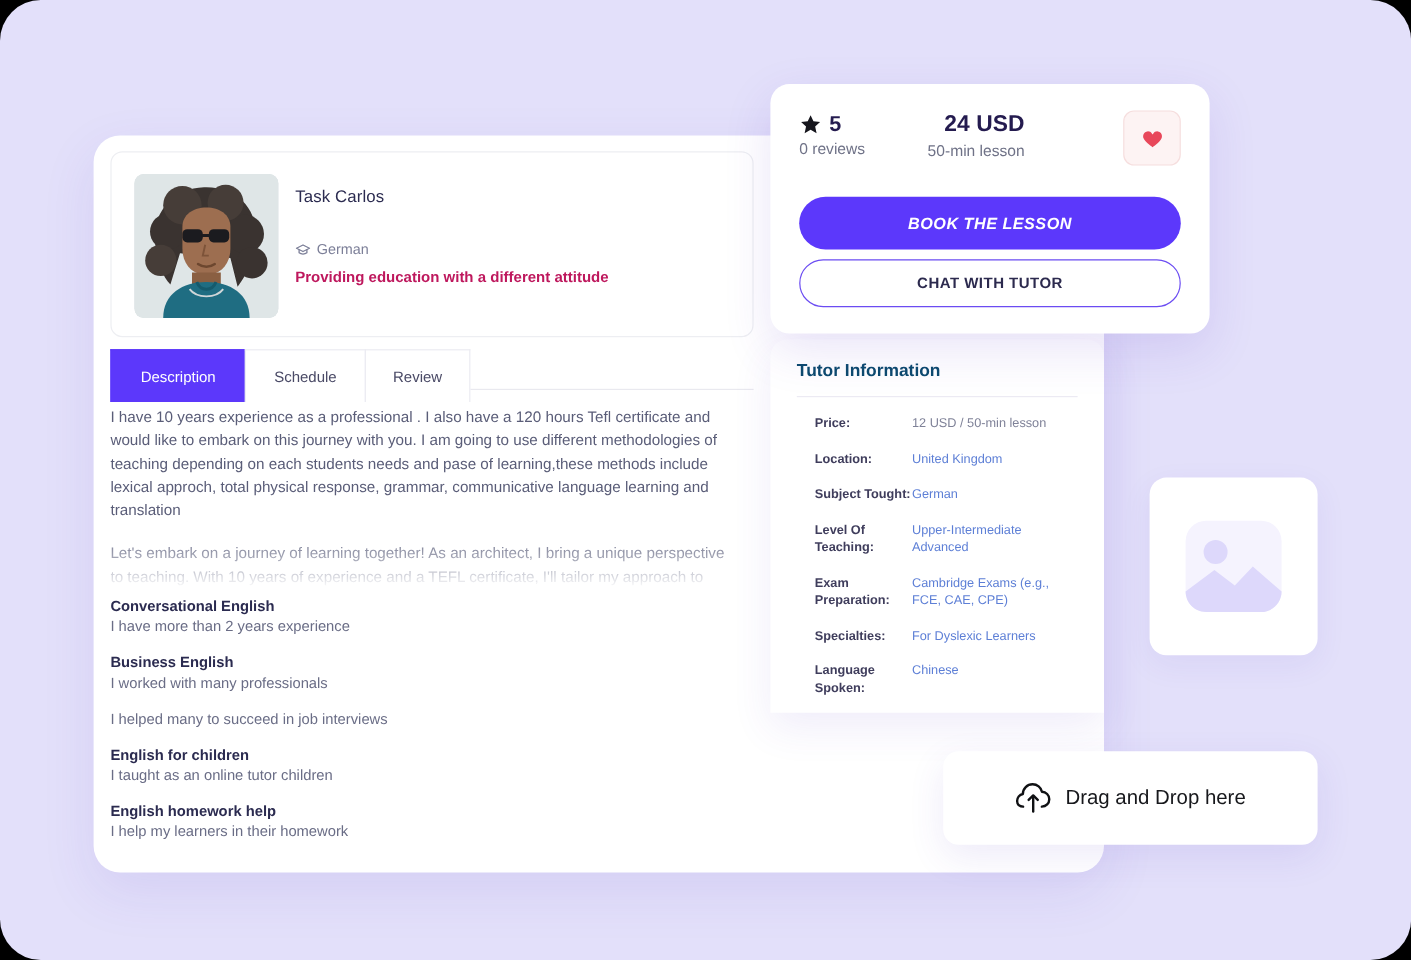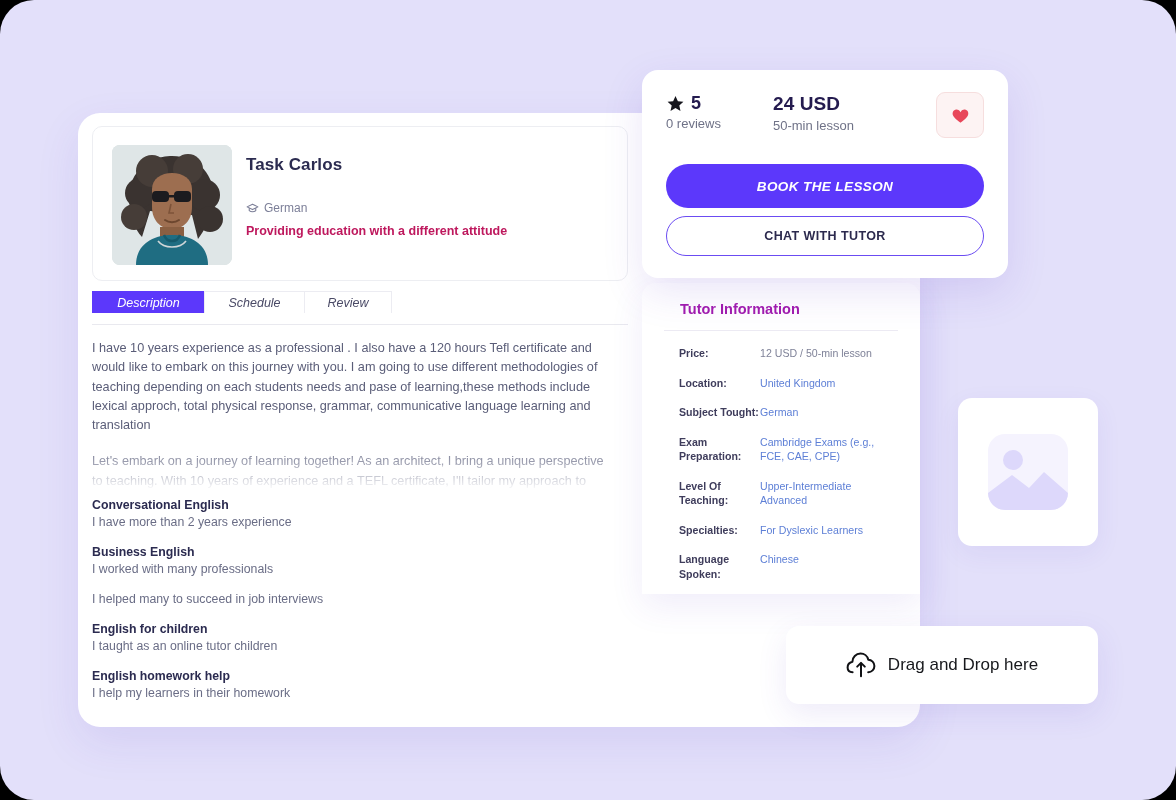--- a/index.html
+++ b/index.html
@@ -49,22 +49,22 @@
     width: 120px; height: 120px;
     border-radius: 8px;
     overflow: hidden;
     background: #d5dde0;
   }
   #avatar svg { display:block; width:120px; height:120px; }
 
   #tutor-name {
     position: absolute;
     left: 153px; top: 28px;
-    font-size: 17px;
-    font-weight: 700;
+    font-size: 14px;
+    font-weight: 400;
     color: #2b2b50;
     letter-spacing: .1px;
   }
   #tutor-tagline {
     position: absolute;
     left: 153px; top: 53px;
     font-size: 12.5px;
     font-weight: 700;
     color: #be185d;
     white-space: nowrap;
@@ -84,31 +84,30 @@
   
   #tabs {
     position: absolute;
     left: 14px; top: 178px;
     width: 536px;
     height: 34px;
     display: flex;
     border-bottom: 1px solid #e9e9ef;
   }
   .tab {
-    height: 22px;
+    height: 44px;
     display: flex;
     align-items: center;
     justify-content: center;
     font-size: 12.5px;
     color: #4a4a66;
     border: 1px solid #ececf2;
     border-bottom: none;
     background: #fff;
     margin-right: -1px;
-    font-style: italic;
   }
   .tab.w1 { width: 113px; }
   .tab.w2 { width: 101px; }
   .tab.w3 { width: 88px; }
   .tab.active {
     background: #5c38fb;
     color: #ffffff;
     border-color: #5c38fb;
     font-weight: 400;
   }
@@ -170,20 +169,21 @@
   #reviews-count {
     margin-top: 2px;
     font-size: 13px;
     color: #6f7287;
   }
 
   #price-block { position: absolute; left: 131px; top: 23px; }
   #price-value {
     font-size: 19px; font-weight: 700; color: #241b4f;
     letter-spacing: .1px;
+    text-align: right;
   }
   #price-unit {
     margin-top: 3px;
     font-size: 13px;
     color: #6f7287;
   }
 
   #favorite-button {
     position: absolute;
     right: 24px; top: 22px;
@@ -233,23 +233,22 @@
     width: 278px;
     height: 311px;
     background: #ffffff;
     border-radius: 14px 14px 0 0;
     box-shadow: 0 12px 34px rgba(92, 56, 200, 0.09);
     padding: 18px 22px 0 22px;
   }
   #tutor-info-title {
     font-size: 14.5px;
     font-weight: 700;
-    color: #a21caf;
+    color: #0c4a6e;
     margin-bottom: 13px;
-    margin-left: 16px;
   }
   #tutor-info-rule {
     height: 1px;
     background: #eceaf3;
     margin-bottom: 15px;
   }
   .info-row {
     display: flex;
     margin-bottom: 15px;
   }
@@ -395,26 +394,26 @@
     </div>
     <div class="info-row">
       <div class="info-label">Location:</div>
       <div class="info-value">United Kingdom</div>
     </div>
     <div class="info-row">
       <div class="info-label">Subject Tought:</div>
       <div class="info-value">German</div>
     </div>
     <div class="info-row">
+      <div class="info-label">Level Of Teaching:</div>
+      <div class="info-value">Upper-Intermediate Advanced</div>
+    </div>
+    <div class="info-row">
       <div class="info-label">Exam Preparation:</div>
       <div class="info-value">Cambridge Exams (e.g., FCE, CAE, CPE)</div>
-    </div>
-    <div class="info-row">
-      <div class="info-label">Level Of Teaching:</div>
-      <div class="info-value">Upper-Intermediate Advanced</div>
     </div>
     <div class="info-row">
       <div class="info-label">Specialties:</div>
       <div class="info-value">For Dyslexic Learners</div>
     </div>
     <div class="info-row">
       <div class="info-label">Language Spoken:</div>
       <div class="info-value">Chinese</div>
     </div>
   </div>

